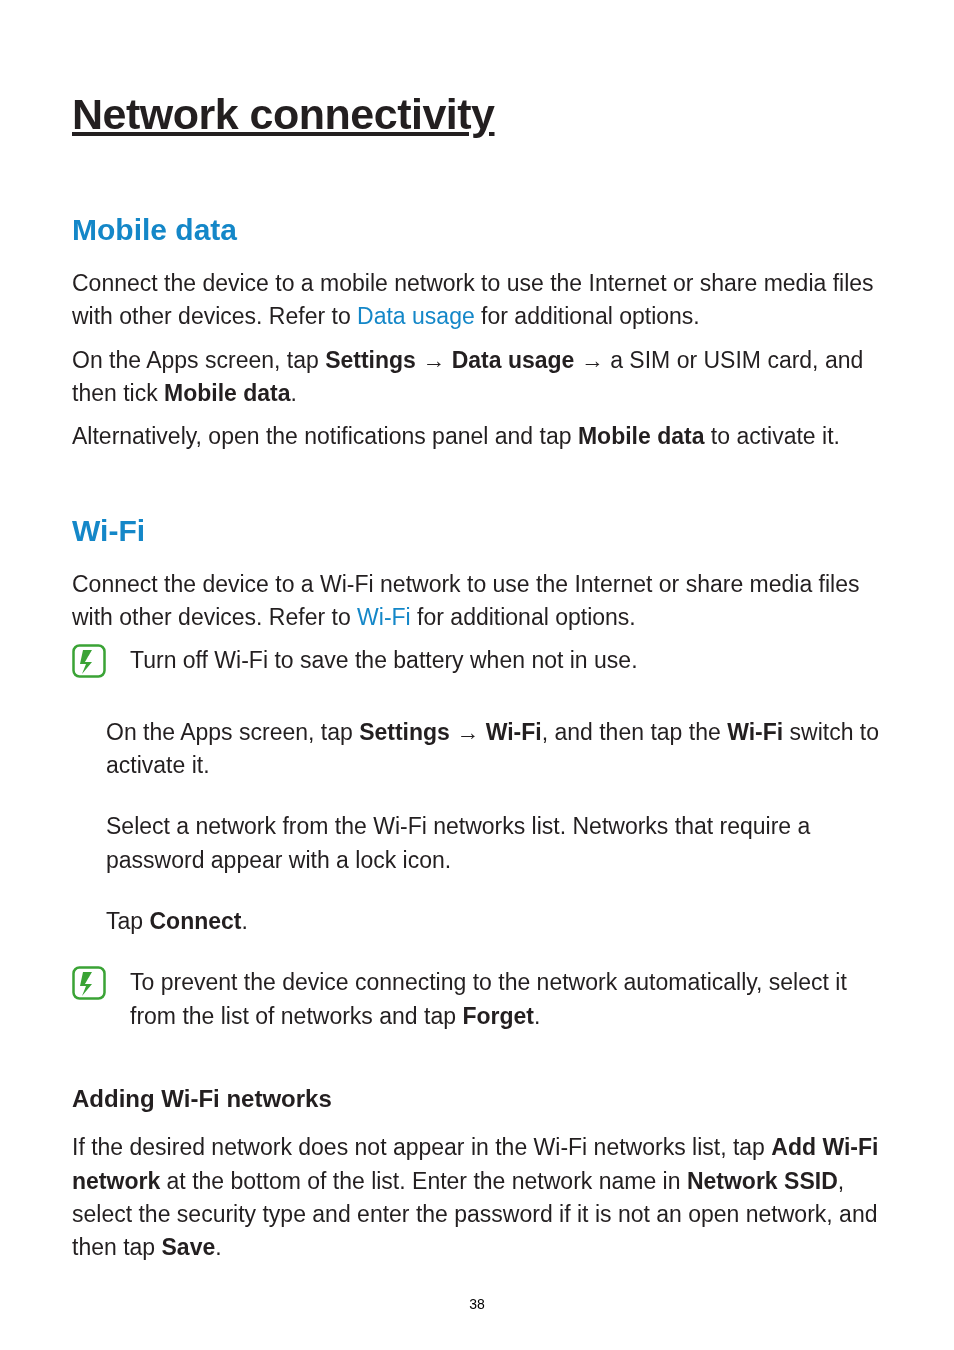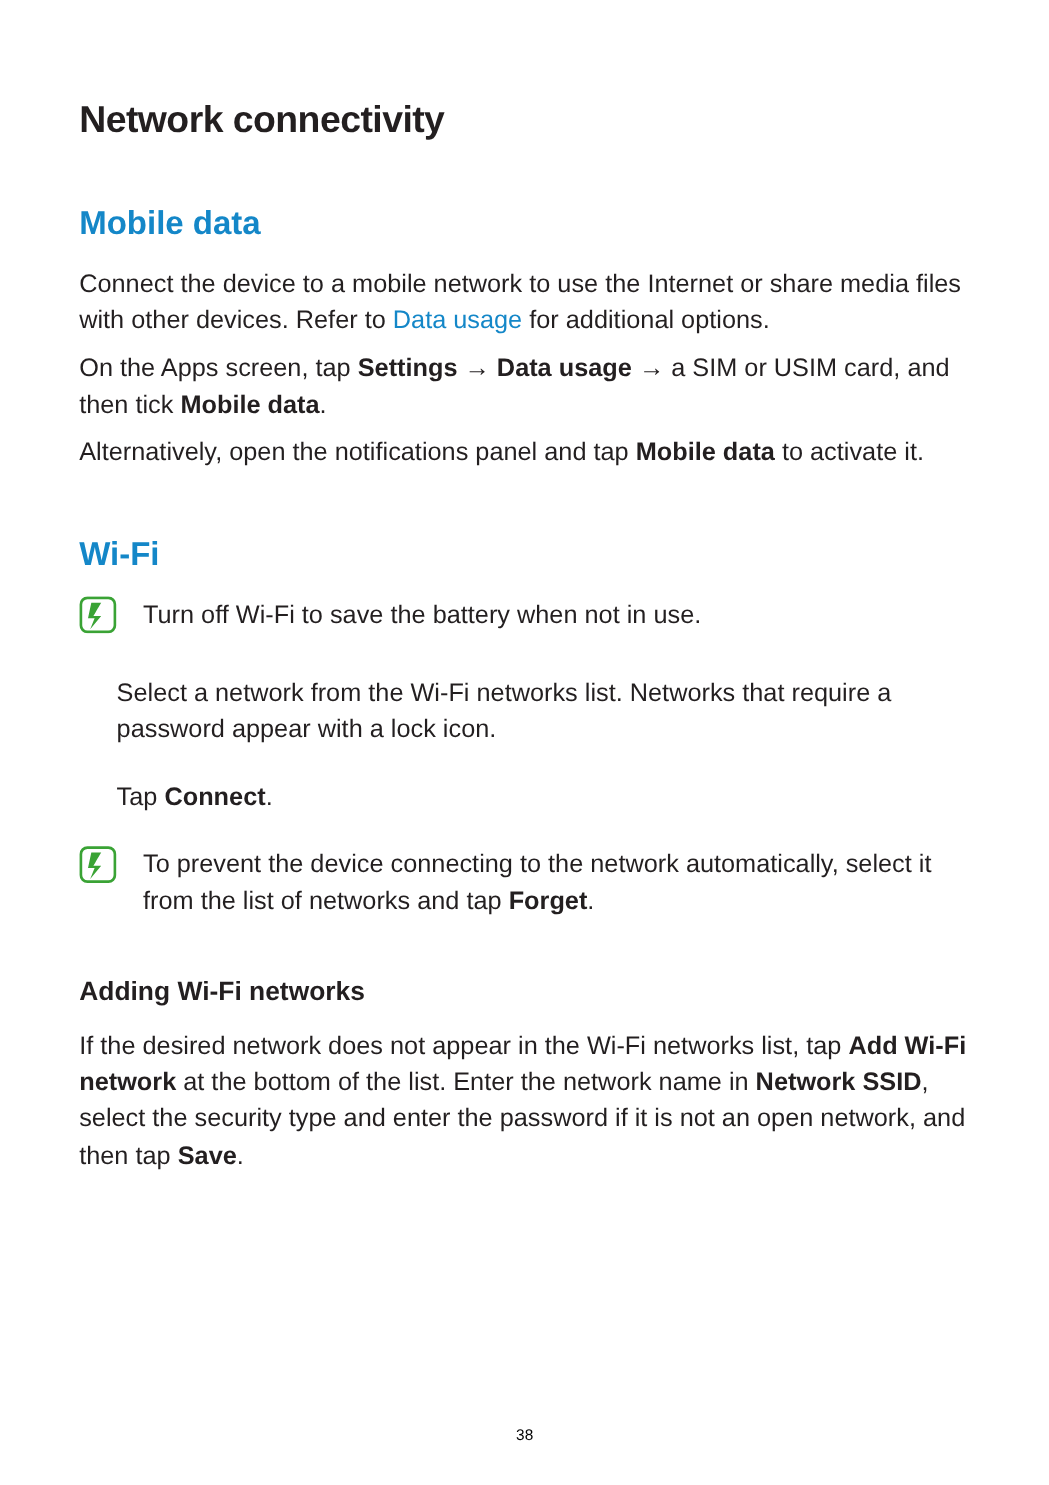--- a/index.html
+++ b/index.html
@@ -1,18 +1,18 @@
 <!DOCTYPE html>
 <html><head>
 <meta charset="utf-8">
 <style>
   * { margin: 0; padding: 0; box-sizing: border-box; }
   html, body { width: 954px; height: 1350px; background: #fff; font-family: Arial, Helvetica, sans-serif; color: #231f20; }
   .page { padding: 90px 72px 0 72px; position: relative; height: 100%; }
-  h1 { font-size: 34px; font-weight: 700; margin-bottom: 58px; letter-spacing: -0.5px; }
+  h1 { font-size: 43px; font-weight: 700; margin-bottom: 74px; letter-spacing: -0.5px; text-decoration: underline; }
   h2 { font-size: 30px; color: #1487c8; font-weight: 700; margin-bottom: 20px; }
   h3 { font-size: 24px; font-weight: 700; margin-top: 42px; margin-bottom: 18px; }
   p { font-size: 23px; line-height: 1.45; margin-bottom: 10px; }
   .link { color: #1487c8; }
   .bold { font-weight: 700; }
   .section { margin-bottom: 60px; }
   .note-row { display: flex; align-items: flex-start; gap: 24px; margin-top: 8px; margin-bottom: 8px; }
   .note-icon { flex: 0 0 34px; height: 34px; }
   .note-icon svg { width: 34px; height: 34px; display: block; }
   .note-body { flex: 1; }
@@ -41,34 +41,42 @@
     </p>
 
     <p>
       <span>Alternatively, open the notifications panel and tap </span><span class="bold">Mobile data</span><span> to activate it.</span>
     </p>
   </div>
 
   <div class="section">
     <h2>Wi-Fi</h2>
 
+    <p>
+      <span>Connect the device to a Wi-Fi network to use the Internet or share media files with other devices. Refer to </span><span class="link">Wi-Fi</span><span> for additional options.</span>
+    </p>
 
     <div class="note-row">
       <div class="note-icon">
         <svg viewBox="0 0 34 34">
           <rect x="1.5" y="1.5" width="31" height="31" rx="6" ry="6" fill="none" stroke="#3aa335" stroke-width="2.5"></rect>
           <path d="M11 6 L20 6 C20 6 13 18 13 18 L20 18 L10 30 L14 20 L8 20 Z" fill="#3aa335"></path>
         </svg>
       </div>
       <div class="note-body">
         <p>Turn off Wi-Fi to save the battery when not in use.</p>
       </div>
     </div>
 
     <div class="list">
+      <div class="list-item">
+        <p>
+          <span>On the Apps screen, tap </span><span class="bold">Settings</span><span> → </span><span class="bold">Wi-Fi</span><span>, and then tap the </span><span class="bold">Wi-Fi</span><span> switch to activate it.</span>
+        </p>
+      </div>
       <div class="list-item">
         <p>Select a network from the Wi-Fi networks list. Networks that require a password appear with a lock icon.</p>
       </div>
       <div class="list-item">
         <p>
           <span>Tap </span><span class="bold">Connect</span><span>.</span>
         </p>
       </div>
     </div>
 

